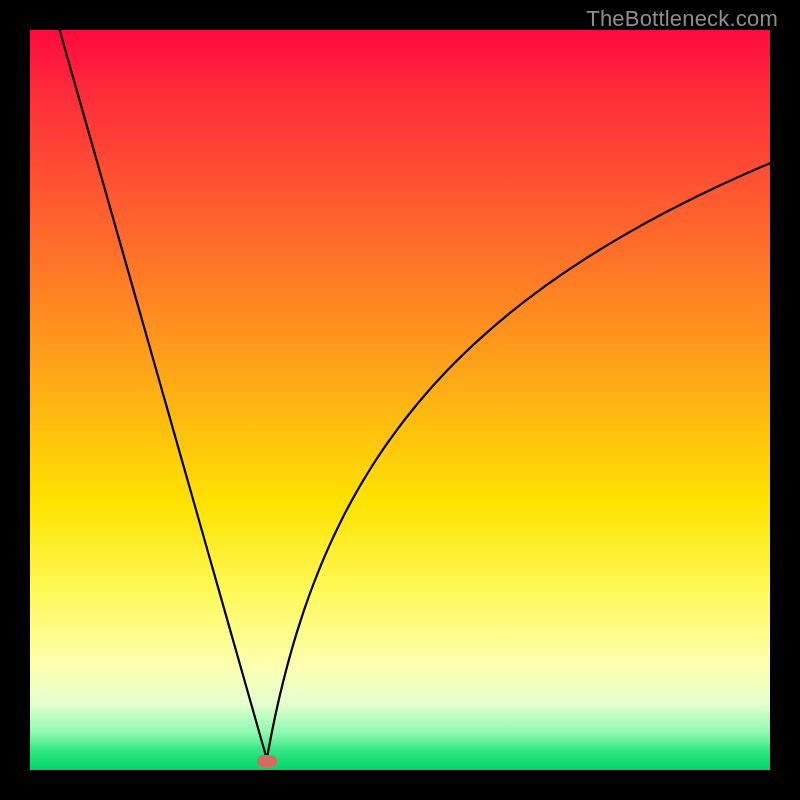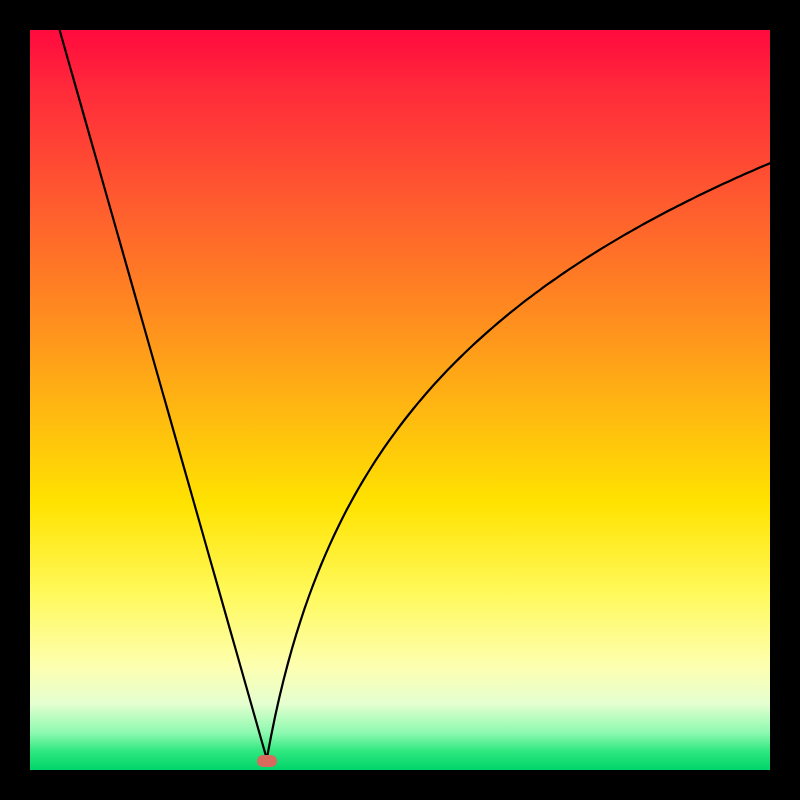--- a/index.html
+++ b/index.html
@@ -66,20 +66,21 @@
     font-size: 22px;
     font-weight: 500;
     letter-spacing: 0.2px;
     user-select: none;
   }
 </style>
 </head>
 <body>
 <div class="frame">
 
+  <div class="watermark">TheBottleneck.com</div>
 
   <div class="plot">
     <div class="gradient"></div>
 
     <svg class="curve-svg" viewBox="0 0 740 740" preserveAspectRatio="none">
       <path id="curve-path" fill="none" stroke="#000000" stroke-width="2.2" stroke-linecap="round" d="M29.60 0.00 L34.78 18.22 L39.96 36.45 L45.14 54.67 L50.32 72.89 L55.50 91.11 L60.68 109.34 L65.86 127.56 L71.04 145.78 L76.22 164.00 L81.40 182.23 L86.58 200.45 L91.76 218.67 L96.94 236.89 L102.12 255.11 L107.30 273.34 L112.48 291.56 L117.66 309.78 L122.84 328.01 L128.02 346.23 L133.20 364.45 L138.38 382.67 L143.56 400.90 L148.74 419.12 L153.92 437.34 L159.10 455.56 L164.28 473.79 L169.46 492.01 L174.64 510.23 L179.82 528.45 L185.00 546.67 L190.18 564.90 L195.36 583.12 L200.54 601.34 L205.72 619.56 L210.90 637.79 L216.08 656.01 L221.26 674.23 L226.44 692.45 L231.62 710.68 L236.80 728.90 L240.99 706.50 L245.19 686.09 L249.38 667.34 L253.57 649.99 L257.77 633.87 L261.96 618.79 L266.15 604.64 L270.35 591.31 L274.54 578.71 L278.73 566.76 L282.93 555.40 L287.12 544.58 L291.31 534.24 L295.51 524.34 L299.70 514.85 L303.89 505.74 L308.09 496.97 L312.28 488.52 L316.47 480.37 L320.67 472.50 L324.86 464.89 L329.05 457.53 L333.25 450.39 L337.44 443.46 L341.63 436.74 L345.83 430.21 L350.02 423.86 L354.21 417.67 L358.41 411.65 L362.60 405.78 L366.79 400.06 L370.99 394.48 L375.18 389.03 L379.37 383.70 L383.57 378.50 L387.76 373.41 L391.95 368.43 L396.15 363.55 L400.34 358.78 L404.53 354.10 L408.73 349.52 L412.92 345.02 L417.11 340.61 L421.31 336.29 L425.50 332.04 L429.69 327.87 L433.89 323.77 L438.08 319.75 L442.27 315.79 L446.47 311.91 L450.66 308.08 L454.85 304.32 L459.05 300.62 L463.24 296.98 L467.43 293.39 L471.63 289.86 L475.82 286.38 L480.01 282.95 L484.21 279.58 L488.40 276.25 L492.59 272.97 L496.79 269.74 L500.98 266.55 L505.17 263.40 L509.37 260.30 L513.56 257.23 L517.75 254.21 L521.95 251.23 L526.14 248.28 L530.33 245.38 L534.53 242.51 L538.72 239.67 L542.91 236.87 L547.11 234.10 L551.30 231.36 L555.49 228.66 L559.69 225.99 L563.88 223.35 L568.07 220.74 L572.27 218.15 L576.46 215.60 L580.65 213.07 L584.85 210.58 L589.04 208.10 L593.23 205.66 L597.43 203.24 L601.62 200.84 L605.81 198.47 L610.01 196.13 L614.20 193.81 L618.39 191.51 L622.59 189.23 L626.78 186.98 L630.97 184.74 L635.17 182.53 L639.36 180.34 L643.55 178.17 L647.75 176.03 L651.94 173.90 L656.13 171.79 L660.33 169.70 L664.52 167.62 L668.71 165.57 L672.91 163.54 L677.10 161.52 L681.29 159.52 L685.49 157.54 L689.68 155.57 L693.87 153.62 L698.07 151.69 L702.26 149.77 L706.45 147.87 L710.65 145.98 L714.84 144.11 L719.03 142.26 L723.23 140.42 L727.42 138.59 L731.61 136.78 L735.81 134.98 L740.00 133.20 "></path>
     </svg>
 
     <div id="marker" class="marker" style="left: 236.8px; top: 731.12px; background: rgb(216, 106, 93);"></div>
   </div>

